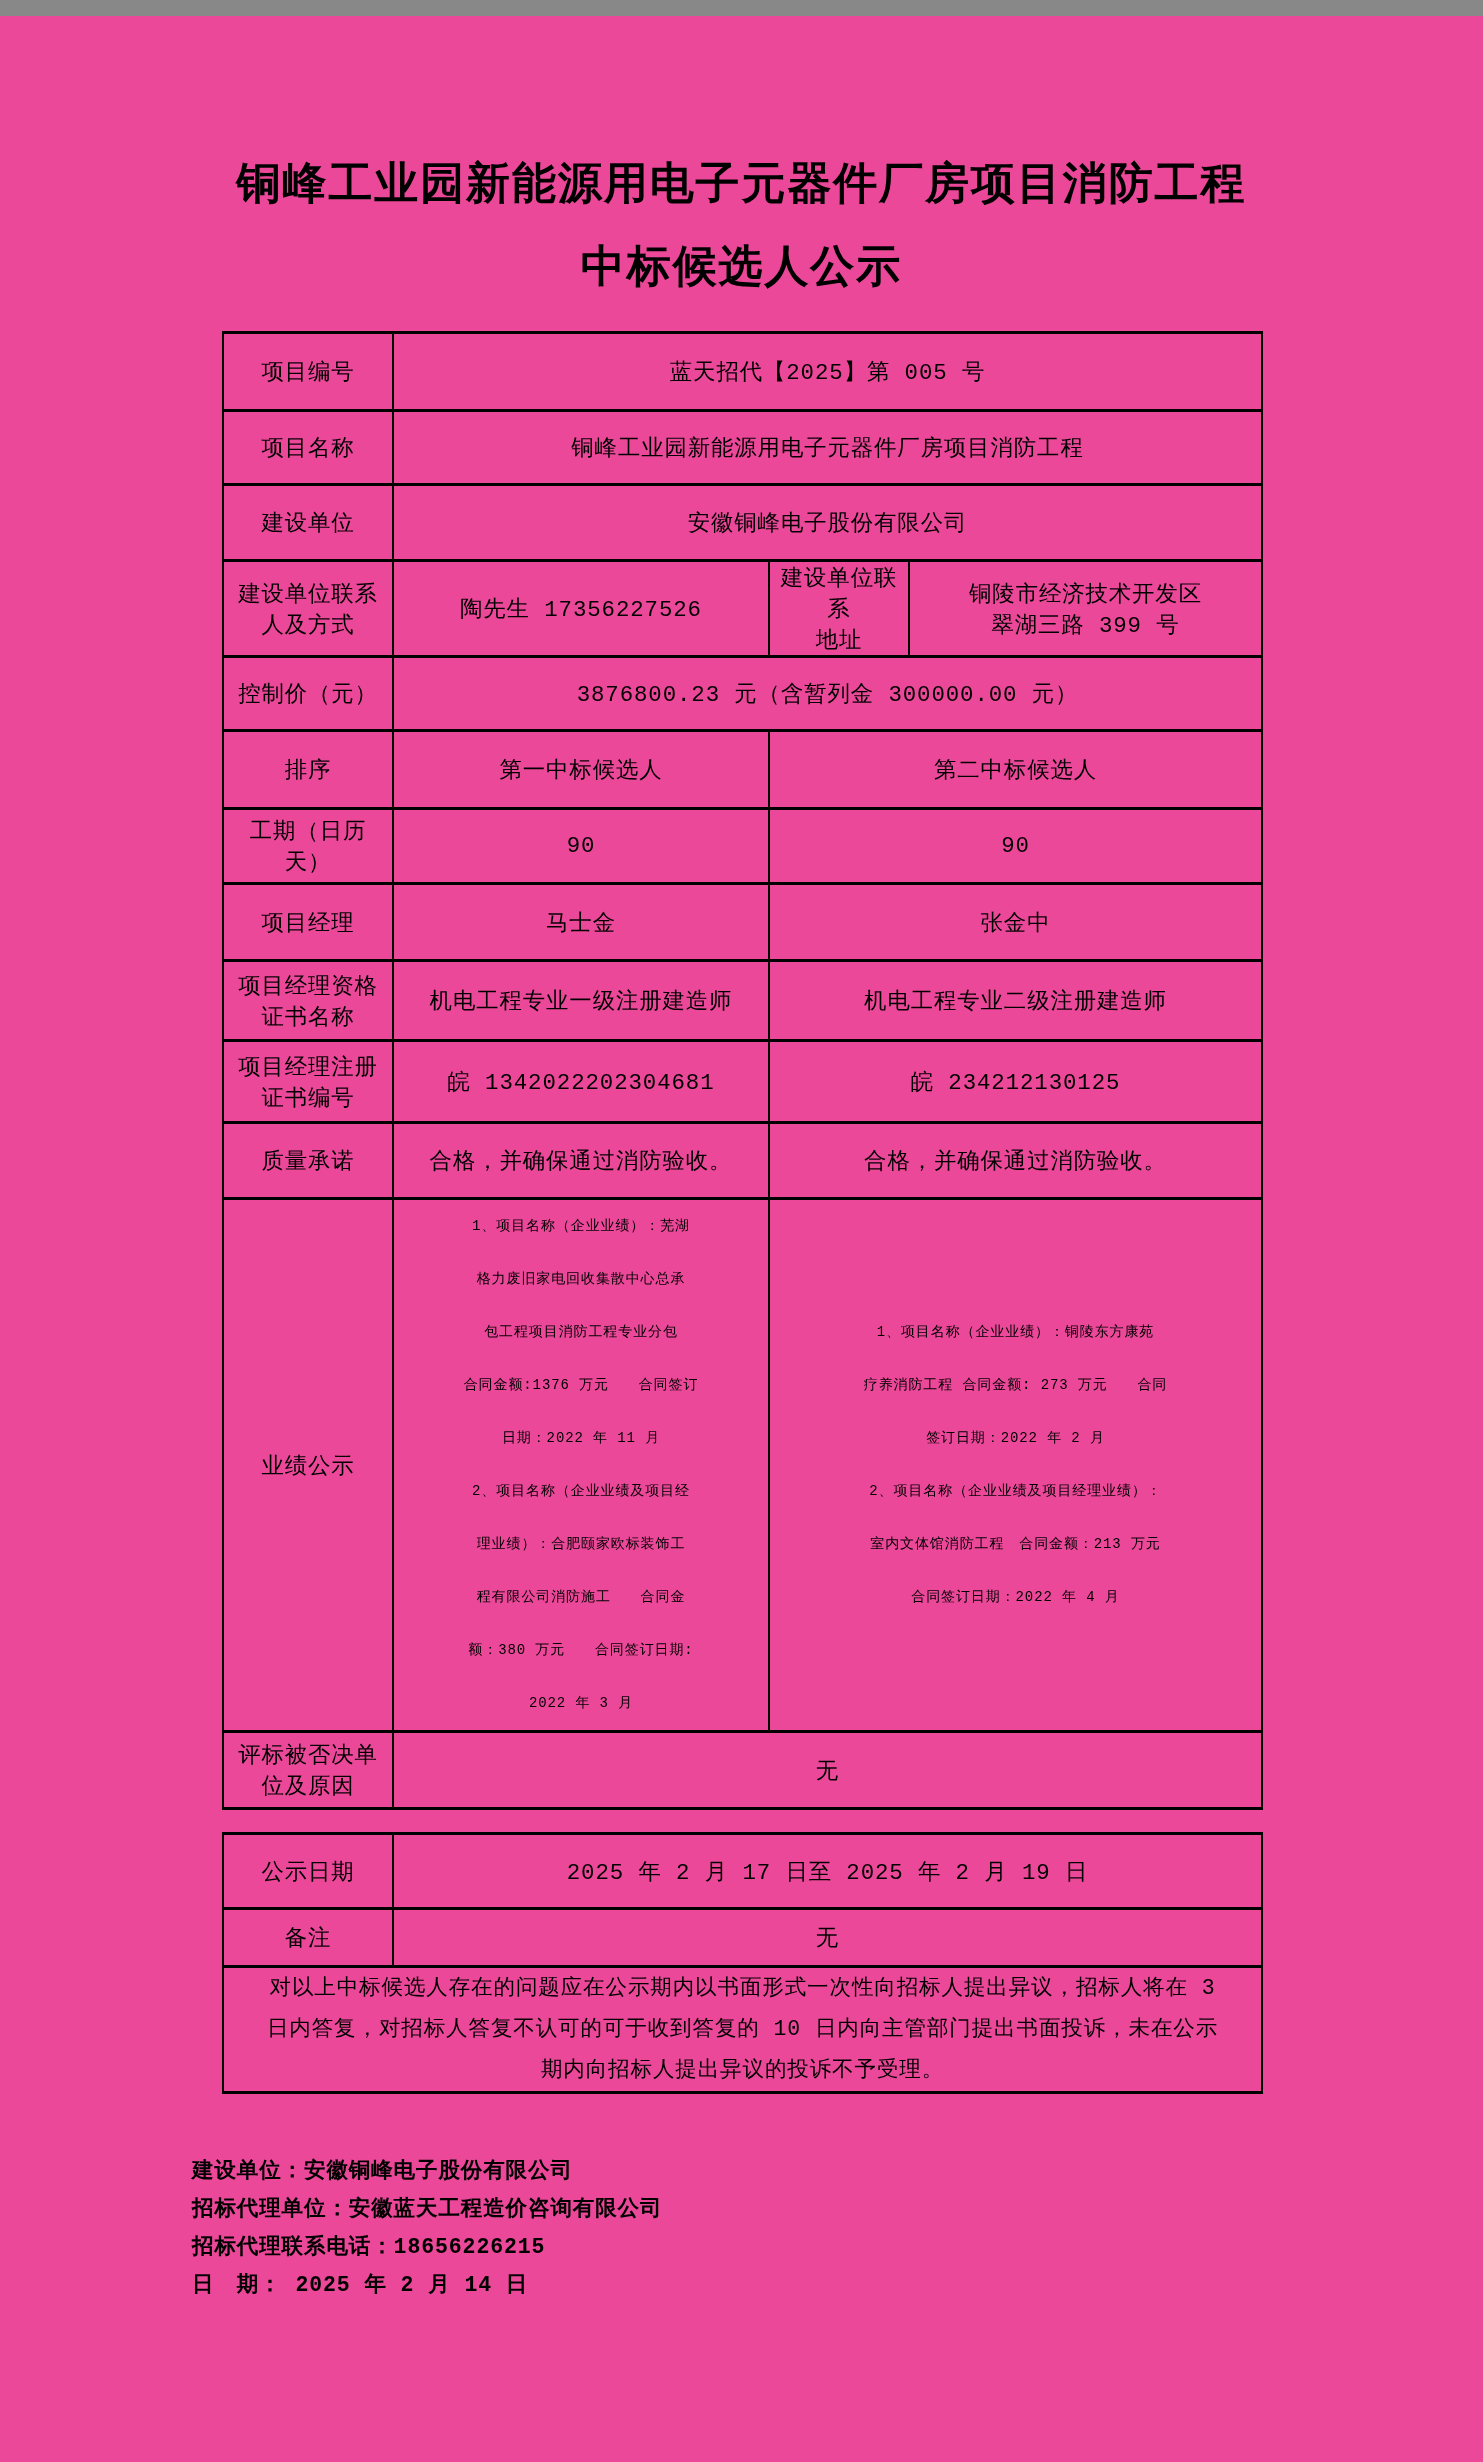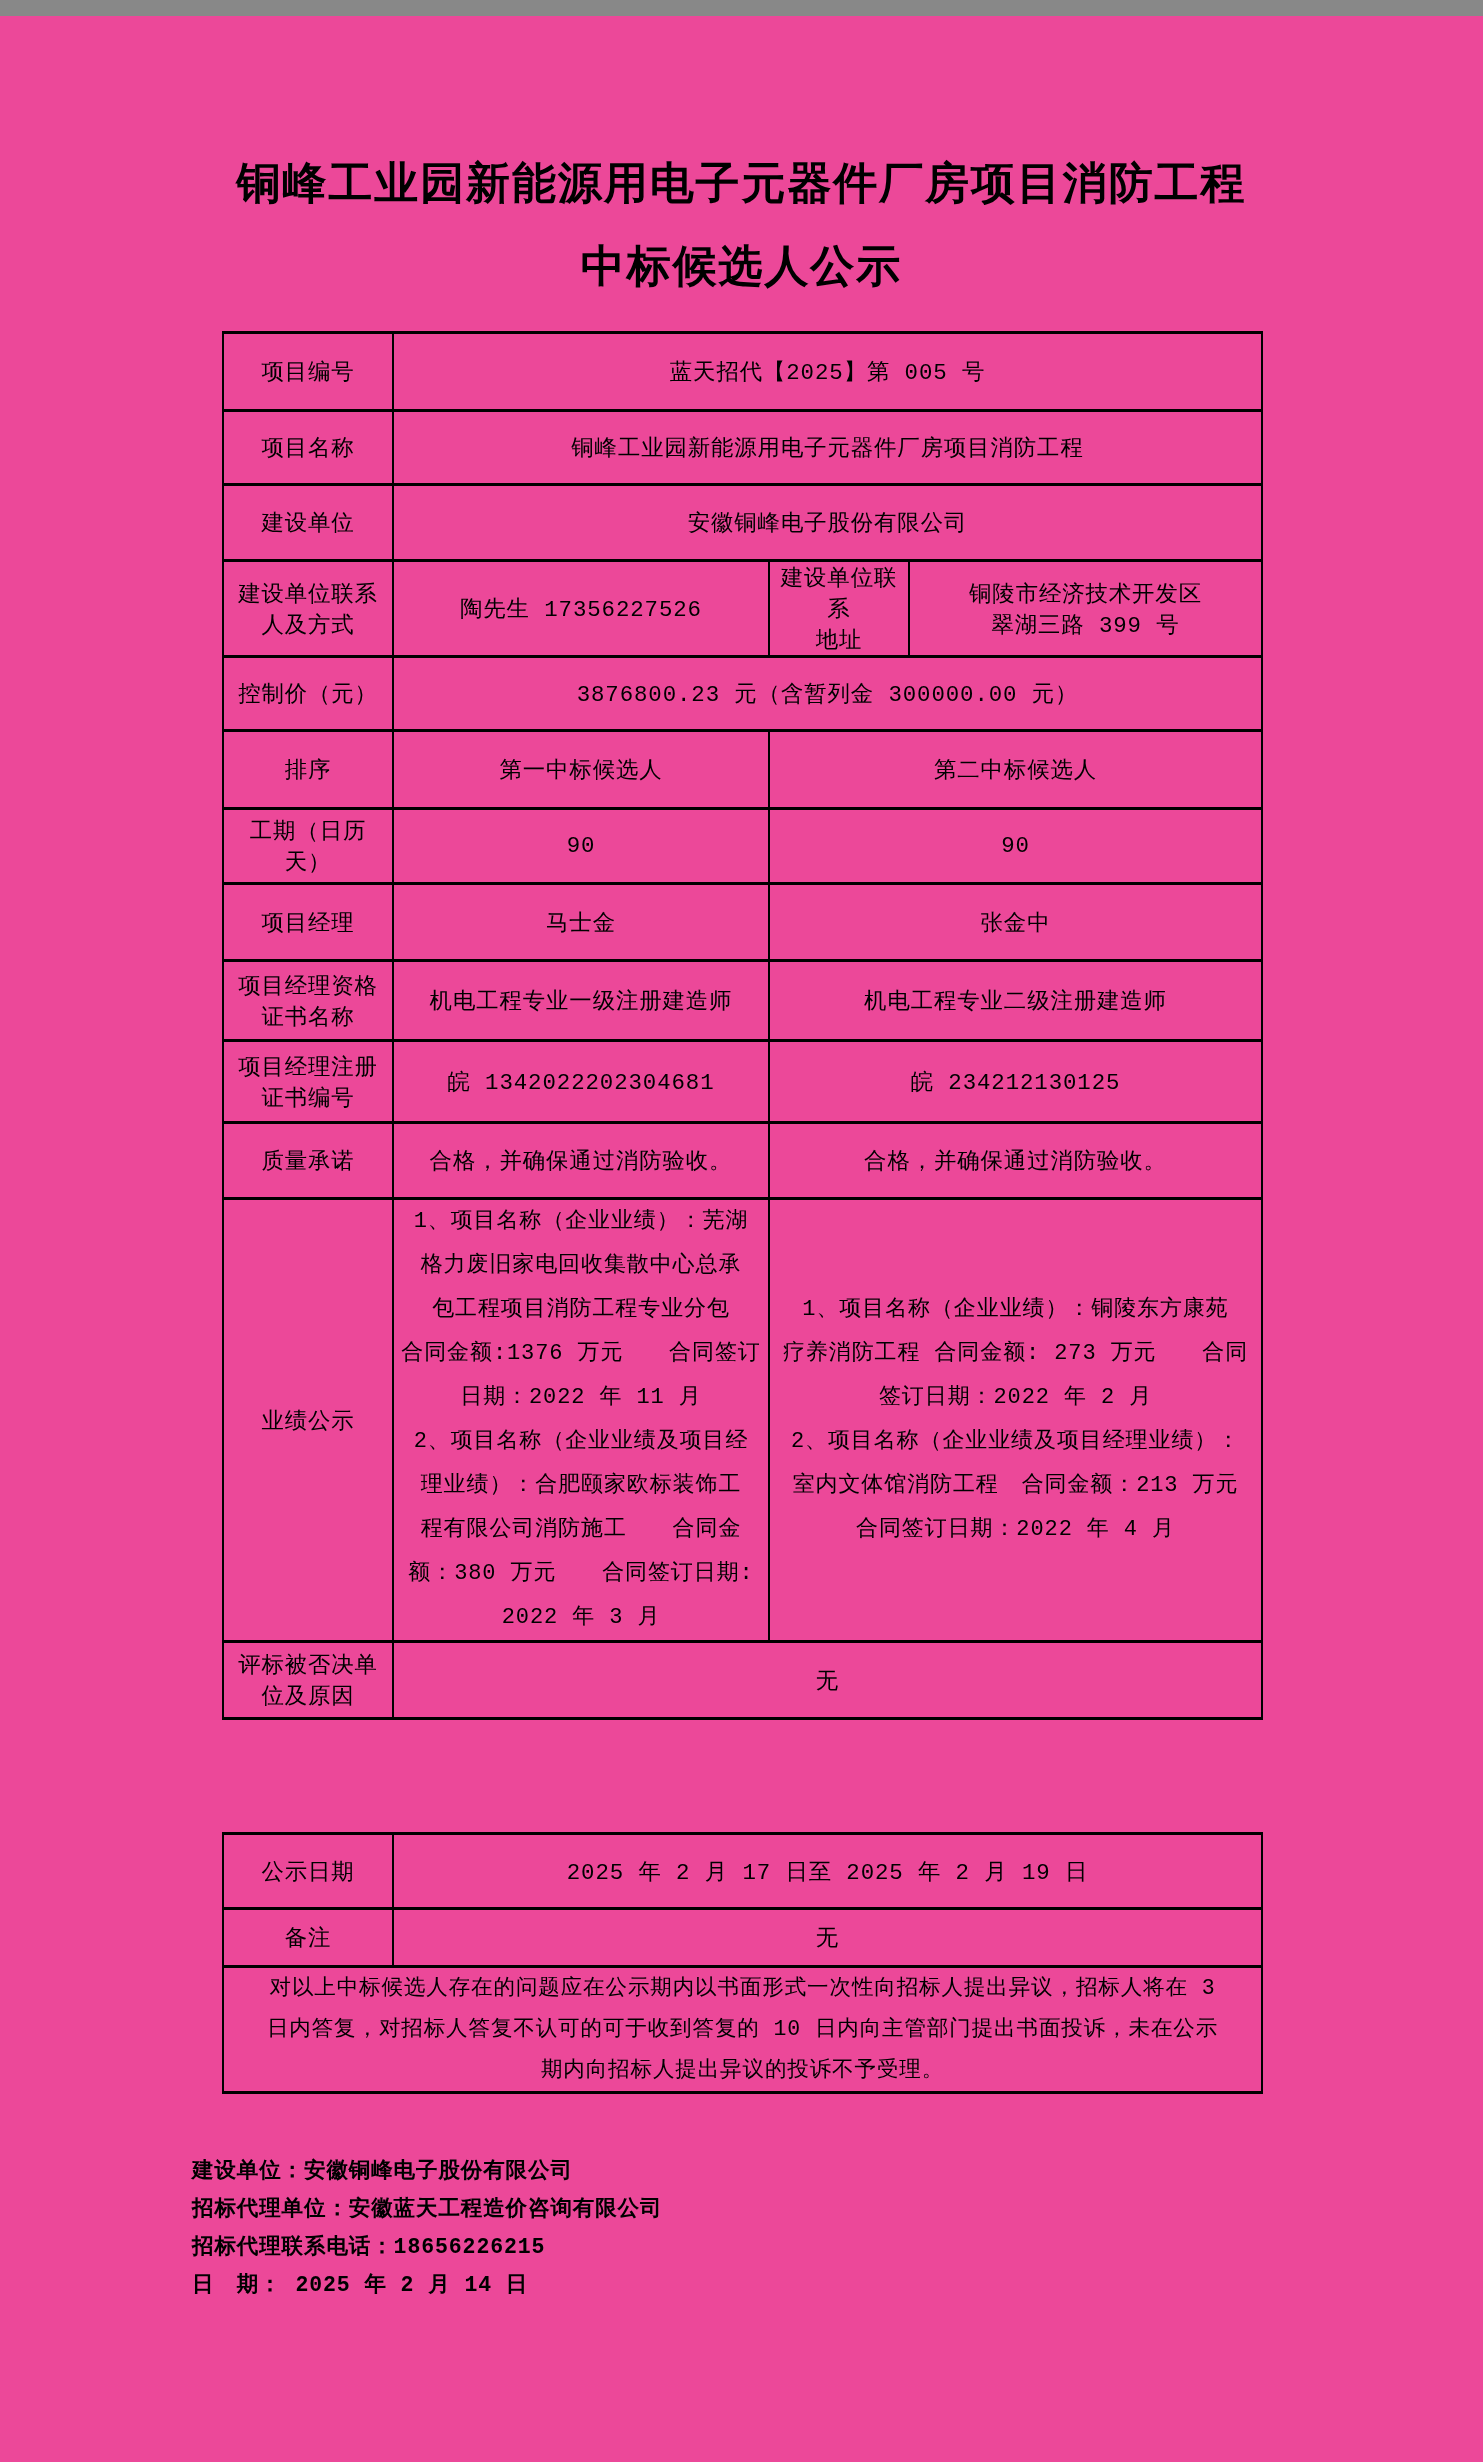--- a/index.html
+++ b/index.html
@@ -46,22 +46,22 @@
     text-align:center;
     vertical-align:middle;
     white-space:pre-line;
     letter-spacing:0.9px;
     padding:0 6px;
     overflow:hidden;
   }
   td.perf{
     text-align:left;
     vertical-align:top;
-    font-size:22px;
-    line-height:44px;
+    font-size:14px;
+    line-height:53px;
     padding:1.9px 3.7px;
     letter-spacing:0.9px;
   }
   td.note-cell{
     text-align:left;
     vertical-align:middle;
     font-size:21.5px;
     line-height:41px;
     letter-spacing:1.9px;
     padding:1.9px 4.7px;

